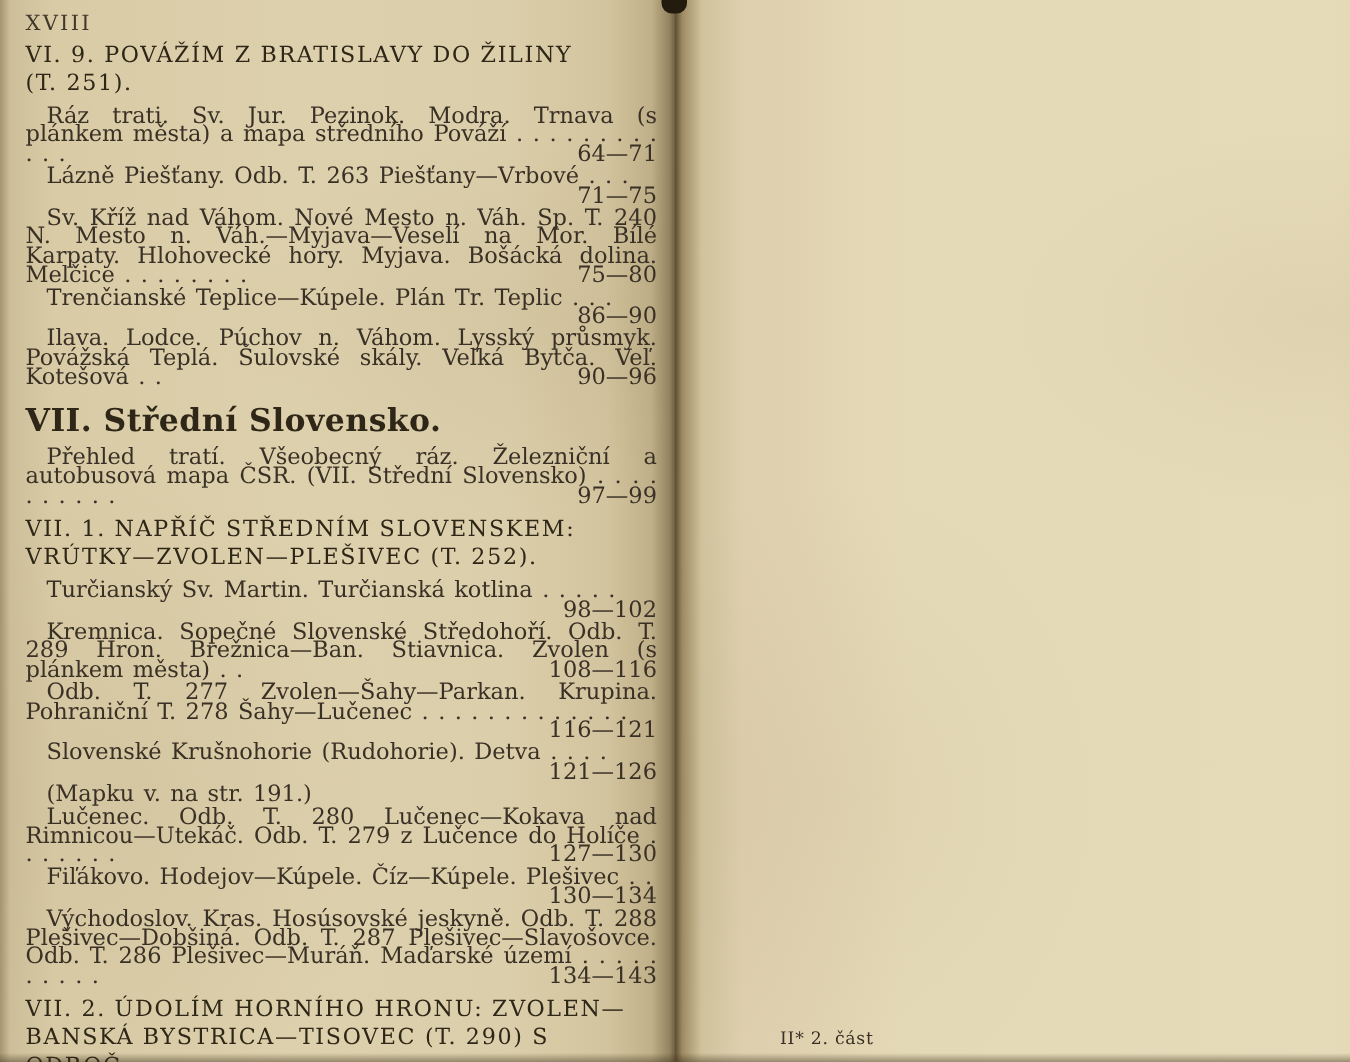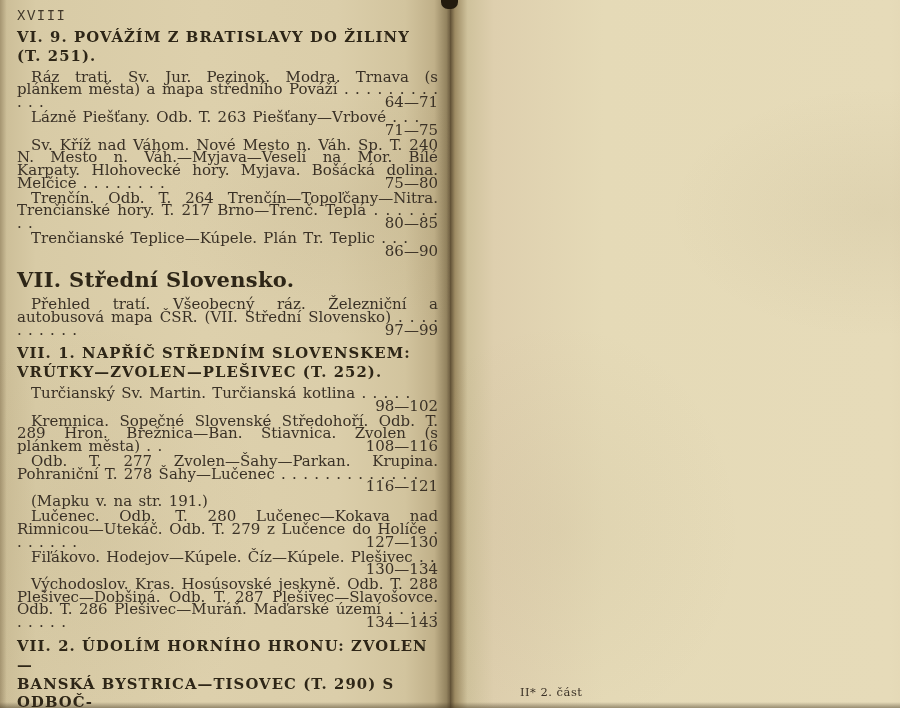--- a/index.html
+++ b/index.html
@@ -34,28 +34,28 @@
       radial-gradient(ellipse 300px 180px at 78% 30%,rgba(120,100,60,.07),rgba(120,100,60,0) 70%),
       radial-gradient(ellipse 260px 300px at 20% 75%,rgba(120,100,60,.06),rgba(120,100,60,0) 70%);
   }
   .notch{
     position:absolute;left:441px;top:0;width:17px;height:9px;
     background:#231b0e;border-radius:0 0 7px 7px;
   }
   .content{position:absolute;color:#3a3126;}
   .content-l{left:17px;top:8px;width:421px;}
   .folio{font-size:14px;letter-spacing:1.5px;color:#41382a;}
-  .folio-l{margin:0 0 4px 0;font-family:Liberation Mono, monospace;}
+  .folio-l{margin:0 0 4px 0;}
   .folio-r{position:absolute;top:6px;right:15px;}
   h2.chapter{
     font-size:21px;font-weight:700;letter-spacing:.3px;color:#2e2617;
     margin:11px 0 6px 0;line-height:1.15;white-space:pre-line;
   }
   h3.section{
-    font-size:14.8px;font-weight:700;letter-spacing:1.1px;color:#2e2617;
+    font-size:14.8px;font-weight:400;letter-spacing:1.1px;color:#2e2617;
     margin:8px 0 5px 0;line-height:1.28;white-space:pre-line;
   }
   .content-l h3.section:first-of-type{margin-top:2px;}
   p.entry{
     display:flow-root;
     font-size:15px;line-height:12.6px;margin:0 0 2.5px 0;
     text-indent:14px;text-align:justify;color:#3a3126;
     word-spacing:1.5px;
   }
   p.entry .pg{float:right;text-indent:0;padding-left:7px;white-space:nowrap;}
@@ -71,29 +71,30 @@
 
   <div class="page page-left">
     <div class="content content-l">
       <div class="folio folio-l">XVIII</div>
       <div id="left-blocks">
           <h3 class="section"><span>VI. 9. POVÁŽÍM Z BRATISLAVY DO ŽILINY
 (T. 251).</span></h3>
           <p class="entry"><span>Ráz trati. Sv. Jur. Pezinok. Modra. Trnava (s plánkem města) a mapa středního Pováží .  .  .  .  .  .  .  .  .  .  .  .</span><span class="pg">64—71</span></p>
           <p class="entry"><span>Lázně Piešťany. Odb. T. 263 Piešťany—Vrbové .  .  .</span><span class="pg">71—75</span></p>
           <p class="entry"><span>Sv. Kříž nad Váhom. Nové Mesto n. Váh. Sp. T. 240 N. Mesto n. Váh.—Myjava—Veselí na Mor. Bílé Karpaty. Hlohovecké hory. Myjava. Bošácká dolina. Melčice .  .  .  .  .  .  .  .</span><span class="pg">75—80</span></p>
-          <p class="entry"><span>Trenčín. Odb. T. 264 Trenčín—Topoľčany—Nitra. Trenčianské hory. T. 217 Brno—Trenč. Teplá .  .  .  .  .  .  .  .</span><span class="pg">80—85</span></p>
           <p class="entry"><span>Trenčianské Teplice—Kúpele. Plán Tr. Teplic .  .  .</span><span class="pg">86—90</span></p>
+          <p class="entry"><span>Ilava. Lodce. Púchov n. Váhom. Lysský průsmyk. Povážská Teplá. Šulovské skály. Veľká Bytča. Veľ. Kotešová  .  .</span><span class="pg">90—96</span></p>
           <h2 class="chapter"><span>VII. Střední Slovensko.</span></h2>
           <p class="entry"><span>Přehled tratí. Všeobecný ráz. Železniční a autobusová mapa ČSR. (VII. Střední Slovensko) .  .  .  .  .  .  .  .  .  .</span><span class="pg">97—99</span></p>
           <h3 class="section"><span>VII. 1. NAPŘÍČ STŘEDNÍM SLOVENSKEM:
 VRÚTKY—ZVOLEN—PLEŠIVEC (T. 252).</span></h3>
           <p class="entry"><span>Turčianský Sv. Martin. Turčianská kotlina .  .  .  .  .</span><span class="pg">98—102</span></p>
           <p class="entry"><span>Kremnica. Sopečné Slovenské Středohoří. Odb. T. 289 Hron. Brežnica—Ban. Štiavnica. Zvolen (s plánkem města) .  .</span><span class="pg">108—116</span></p>
           <p class="entry"><span>Odb. T. 277 Zvolen—Šahy—Parkan. Krupina. Pohraniční T. 278 Šahy—Lučenec .  .  .  .  .  .  .  .  .  .  .  .  .</span><span class="pg">116—121</span></p>
+          <p class="entry"><span>Slovenské Krušnohorie (Rudohorie). Detva  .  .  .  .</span><span class="pg">121—126</span></p>
           <p class="entry"><span>(Mapku v. na str. 191.)</span></p>
           <p class="entry"><span>Lučenec. Odb. T. 280 Lučenec—Kokava nad Rimnicou—Utekáč. Odb. T. 279 z Lučence do Holíče .  .  .  .  .  .  .</span><span class="pg">127—130</span></p>
           <p class="entry"><span>Fiľákovo. Hodejov—Kúpele. Číz—Kúpele. Plešivec .  .</span><span class="pg">130—134</span></p>
           <p class="entry"><span>Východoslov. Kras. Hosúsovské jeskyně. Odb. T. 288 Plešivec—Dobšiná. Odb. T. 287 Plešivec—Slavošovce. Odb. T. 286 Plešivec—Muráň. Maďarské území .  .  .  .  .  .  .  .  .  .</span><span class="pg">134—143</span></p>
           <h3 class="section"><span>VII. 2. ÚDOLÍM HORNÍHO HRONU: ZVOLEN—
 BANSKÁ BYSTRICA—TISOVEC (T. 290) S ODBOČ-
 KAMI NA ČERVENOU SKALU.</span></h3>
           <p class="entry"><span>Sliač. Banská Bystrica .  .  .  .  .  .  .  .  .  .  .  .</span><span class="pg">143—149</span></p>
           <p class="entry"><span>Odb. T. 291 Ban. Bystrica—Harmanec. Brusno Kúpele—Sv. Ondrej. Podbrezová. Odb. T. 292 Podbrezová—Hronec  .</span></p>
         </div>

